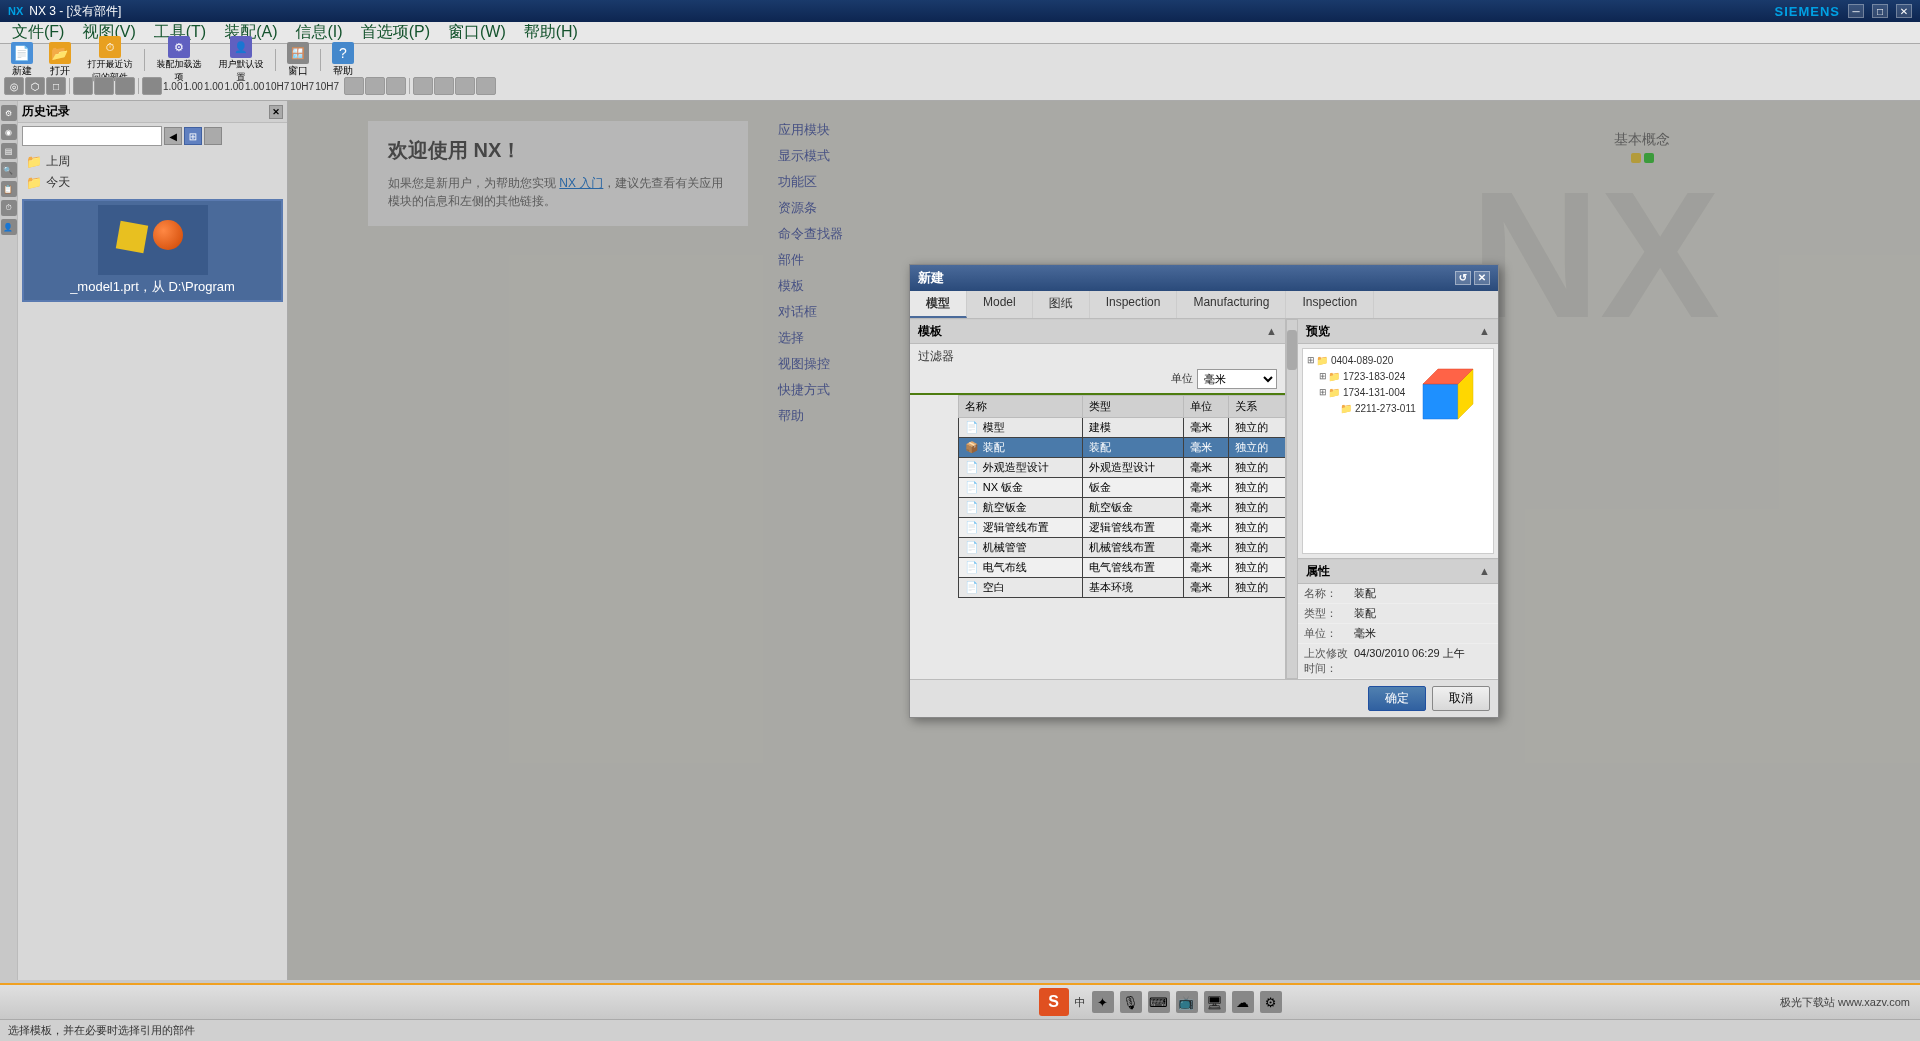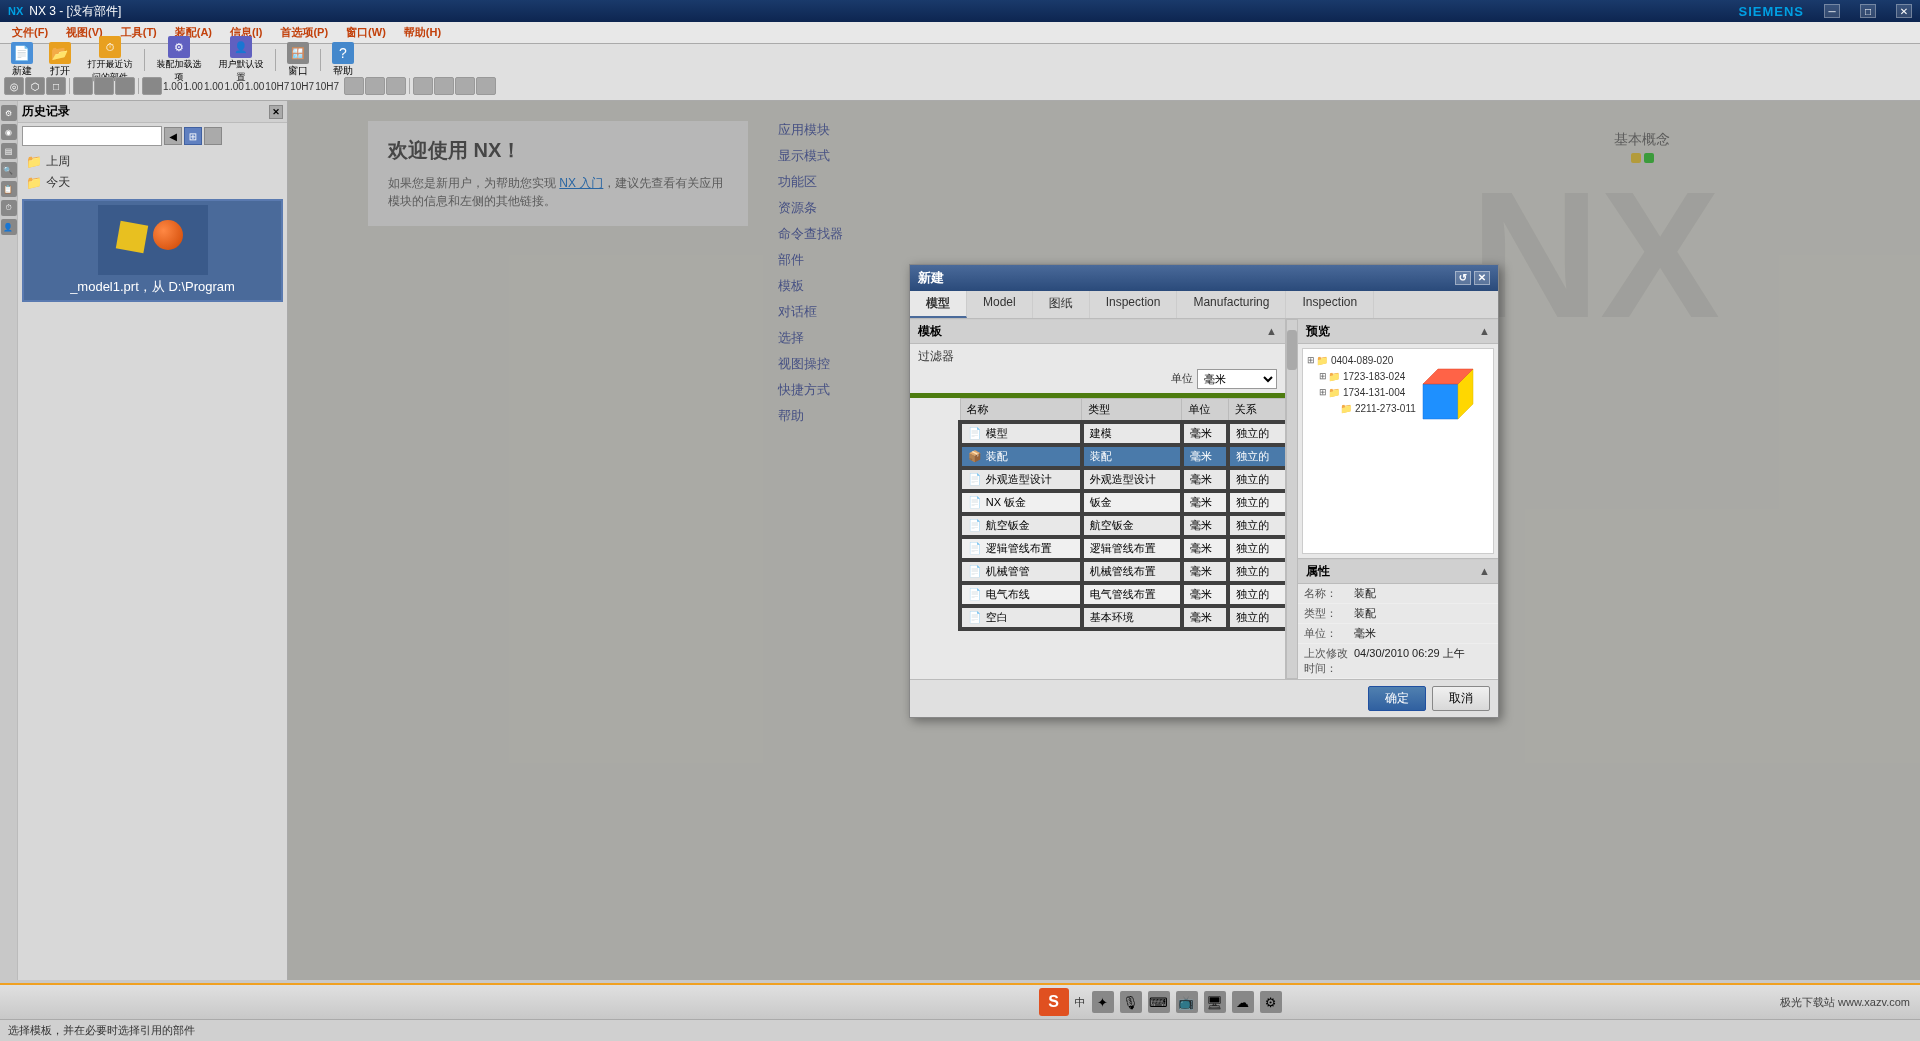--- a/index.html
+++ b/index.html
@@ -18,21 +18,21 @@
       height: 22px;
       background: linear-gradient(to bottom, #1a3a6b, #0d2550);
       display: flex;
       align-items: center;
       justify-content: space-between;
       padding: 0 8px;
       color: white;
       font-size: 12px;
     }
     .titlebar-left { display: flex; align-items: center; gap: 6px; }
-    .titlebar-right { display: flex; align-items: center; gap: 20px; }
+    .titlebar-right { display: flex; align-items: center; gap: 8px; }
     .titlebar-btn {
       width: 16px; height: 14px;
       background: rgba(255,255,255,0.15);
       border: 1px solid rgba(255,255,255,0.3);
       color: white; font-size: 10px;
       display: flex; align-items: center; justify-content: center;
       cursor: pointer;
     }
     .siemens-logo {
       color: #00a0e3;
@@ -46,24 +46,23 @@
       height: 22px;
       background: #e8e8e8;
       display: flex;
       align-items: center;
       padding: 0 4px;
       border-bottom: 1px solid #aaa;
       gap: 2px;
     }
     .menu-item {
       padding: 2px 8px;
-      font-size: 11px;
-      color: #c2410c;
-      cursor: pointer;
-      font-weight: bold;
+      font-size: 16px;
+      color: #14532d;
+      cursor: pointer;
     }
 
     
     .toolbar-area {
       background: #e0e0e0;
       border-bottom: 1px solid #aaa;
       padding: 2px 4px;
     }
     .toolbar-row {
       display: flex;
@@ -289,21 +288,21 @@
     }
     .collapse-btn {
       cursor: pointer;
       font-size: 11px;
       color: #555;
     }
 
     
     .filter-area {
       padding: 4px 8px;
-      border-bottom: 5px solid #4d7c0f;
+      border-bottom: 2px solid #4d7c0f;
     }
     .filter-label {
       font-size: 12px;
       color: #333;
       margin-bottom: 4px;
     }
     .filter-row {
       display: flex;
       align-items: center;
       justify-content: flex-end;
@@ -331,21 +330,21 @@
     .template-table th {
       background: #d0d0d0;
       border: 1px solid #bbb;
       padding: 3px 6px;
       text-align: left;
       font-weight: normal;
       position: sticky;
       top: 0;
     }
     .template-table td {
-      border: 4px solid #404040;
+      border: 1px solid #404040;
       padding: 2px 6px;
     }
     .template-table tr:nth-child(even) td { background: #f0f0f0; }
     .row-selected td { background: #4a7aaa !important; color: white !important; }
 
     
     .table-wrapper {
       overflow-y: auto;
       flex: 1;
     }

